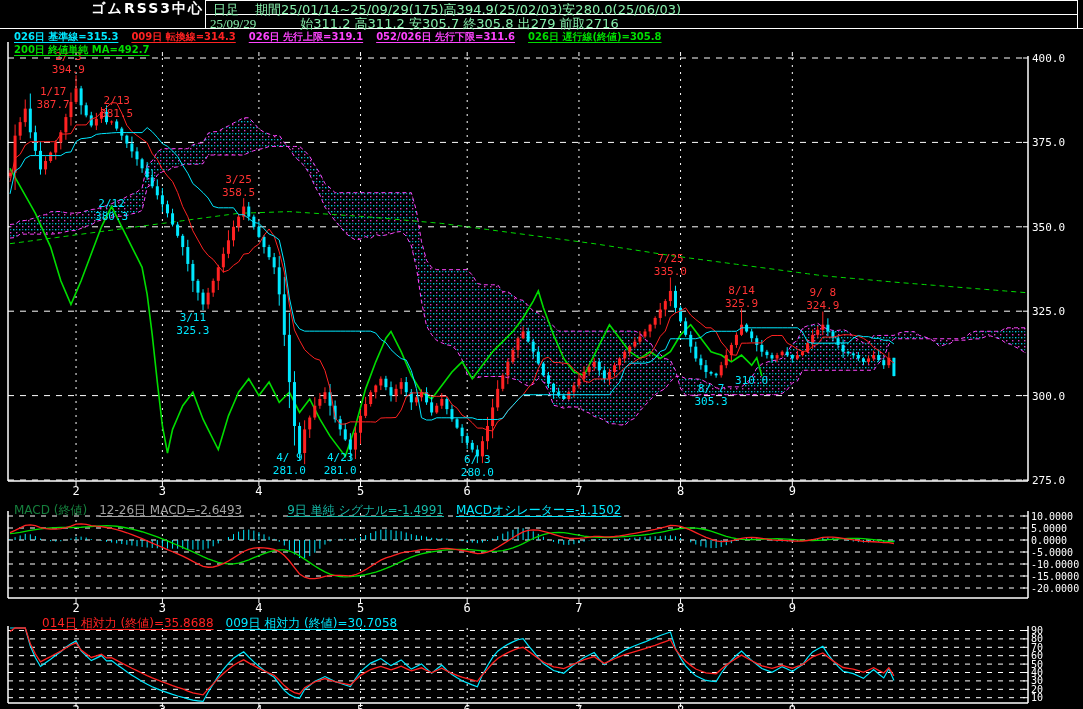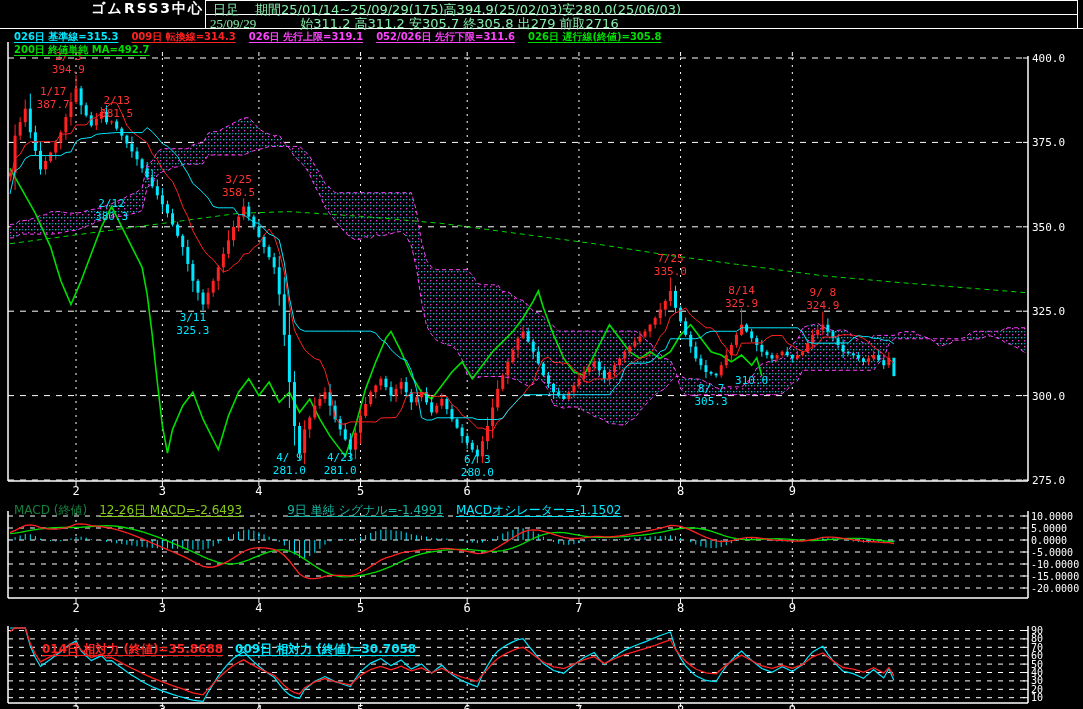--- a/index.html
+++ b/index.html
@@ -12,21 +12,21 @@
        font-family:"DejaVu Sans","DejaVu Sans Mono",sans-serif;}
   #hdr-row1{left:213px;top:1px;}
   #hdr-row2{left:210px;top:15px;}
   #hdr-row1 .gap{margin-right:16px;}
   #hdr-row2 .gap{margin-right:44px;font-family:Liberation Serif, serif;}
   .legend-row{position:absolute;font-size:10px;white-space:nowrap;z-index:4;font-weight:bold;}
   #legend-row1{left:14px;top:30px;}
   #legend-row2{left:14px;top:43px;}
   .legend-row span{margin-right:13px;text-decoration:underline;text-underline-offset:2px;}
   #macd-header{left:14px;top:502px;}
-  #rsi-header{left:42px;top:641px;font-weight:bold;}
+  #rsi-header{left:42px;top:615px;}
   .panel-header{position:absolute;font-size:12px;white-space:nowrap;z-index:4;}
   .panel-header span{margin-right:12px;}
   .panel-header span.u{text-decoration:underline;text-underline-offset:2px;}
   svg{position:absolute;left:0;top:0;z-index:1;}
   text{font-family:"DejaVu Sans Mono",monospace;}
 </style>
 </head>
 <body>
 
 <svg id="chart-svg" width="1083" height="709" viewBox="0 0 1083 709">
@@ -1131,14 +1131,14 @@
 
 <div id="hdr-row1" class="hdr">
   <span class="gap">日足</span><span>期間25/01/14~25/09/29(175)高394.9(25/02/03)安280.0(25/06/03)</span>
 </div>
 <div id="hdr-row2" class="hdr">
   <span class="gap">25/09/29</span><span>始311.2 高311.2 安305.7 終305.8 出279 前取2716</span>
 </div>
 
 <div id="legend-row1" class="legend-row"><span class="u" style="color: rgb(0, 232, 255);">026日 基準線=315.3</span><span class="u" style="color: rgb(255, 34, 34);">009日 転換線=314.3</span><span class="u" style="color: rgb(255, 68, 255);">026日 先行上限=319.1</span><span class="u" style="color: rgb(255, 68, 255);">052/026日 先行下限=311.6</span><span class="u" style="color: rgb(0, 221, 0);">026日 遅行線(終値)=305.8</span></div>
 <div id="legend-row2" class="legend-row"><span class="u" style="color: rgb(0, 221, 0);">200日 終値単純 MA=492.7</span></div>
-<div id="macd-header" class="panel-header"><span style="color: #15803d;">MACD (終値)</span><span class="u" style="color: #84cc16;">12-26日 MACD=-2.6493</span><span class="u" style="color: #14b8a6; margin-left: 33px;">9日 単純 シグナル=-1.4991</span><span class="u" style="color: rgb(0, 232, 255);">MACDオシレーター=-1.1502</span></div>
+<div id="macd-header" class="panel-header"><span style="color: #15803d;">MACD (終値)</span><span class="u" style="color: #a3a3a3;">12-26日 MACD=-2.6493</span><span class="u" style="color: #14b8a6; margin-left: 33px;">9日 単純 シグナル=-1.4991</span><span class="u" style="color: rgb(0, 232, 255);">MACDオシレーター=-1.1502</span></div>
 <div id="rsi-header" class="panel-header"><span class="u" style="color: rgb(255, 34, 34);">014日 相対力 (終値)=35.8688</span><span class="u" style="color: rgb(0, 232, 255);">009日 相対力 (終値)=30.7058</span></div>
 
 </body></html>

